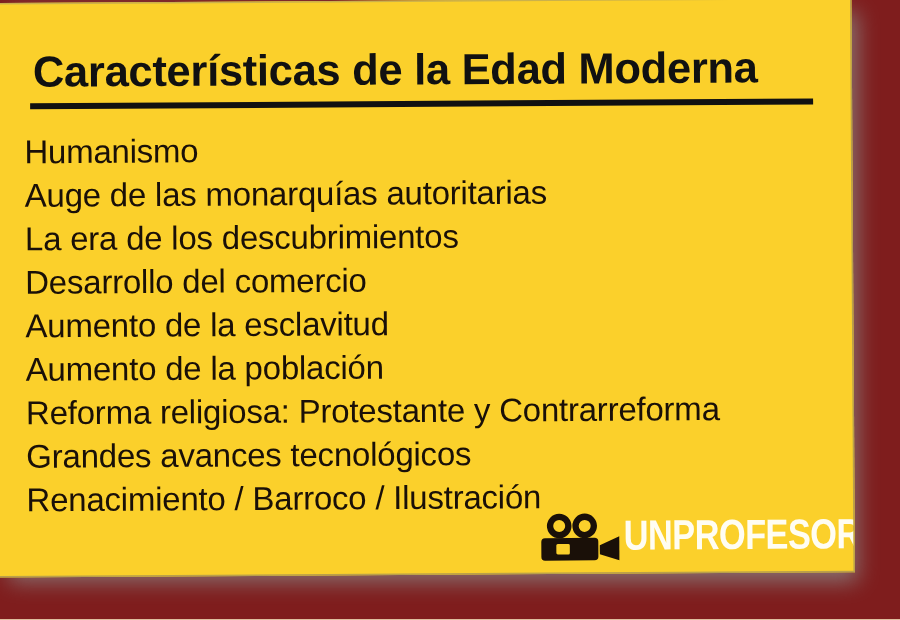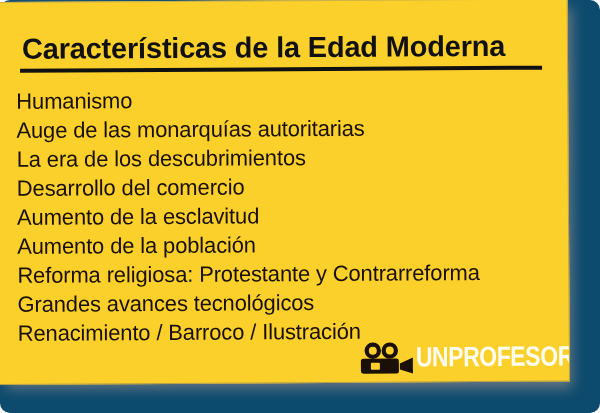--- a/index.html
+++ b/index.html
@@ -14,22 +14,21 @@
     font-family: "Liberation Sans", sans-serif;
     position: relative;
   }
 
   #stage {
     position: absolute;
     left: 0;
     top: 0;
     width: 600px;
     height: 413px;
-    background: #0c4a6e;
-    border-radius: 10px;
+    background: #7f1d1d;
   }
 
   
   .card-shadow {
     position: absolute;
     left: 6px;
     top: 8px;
     width: 566px;
     height: 380px;
     background: #8a8a8a;

